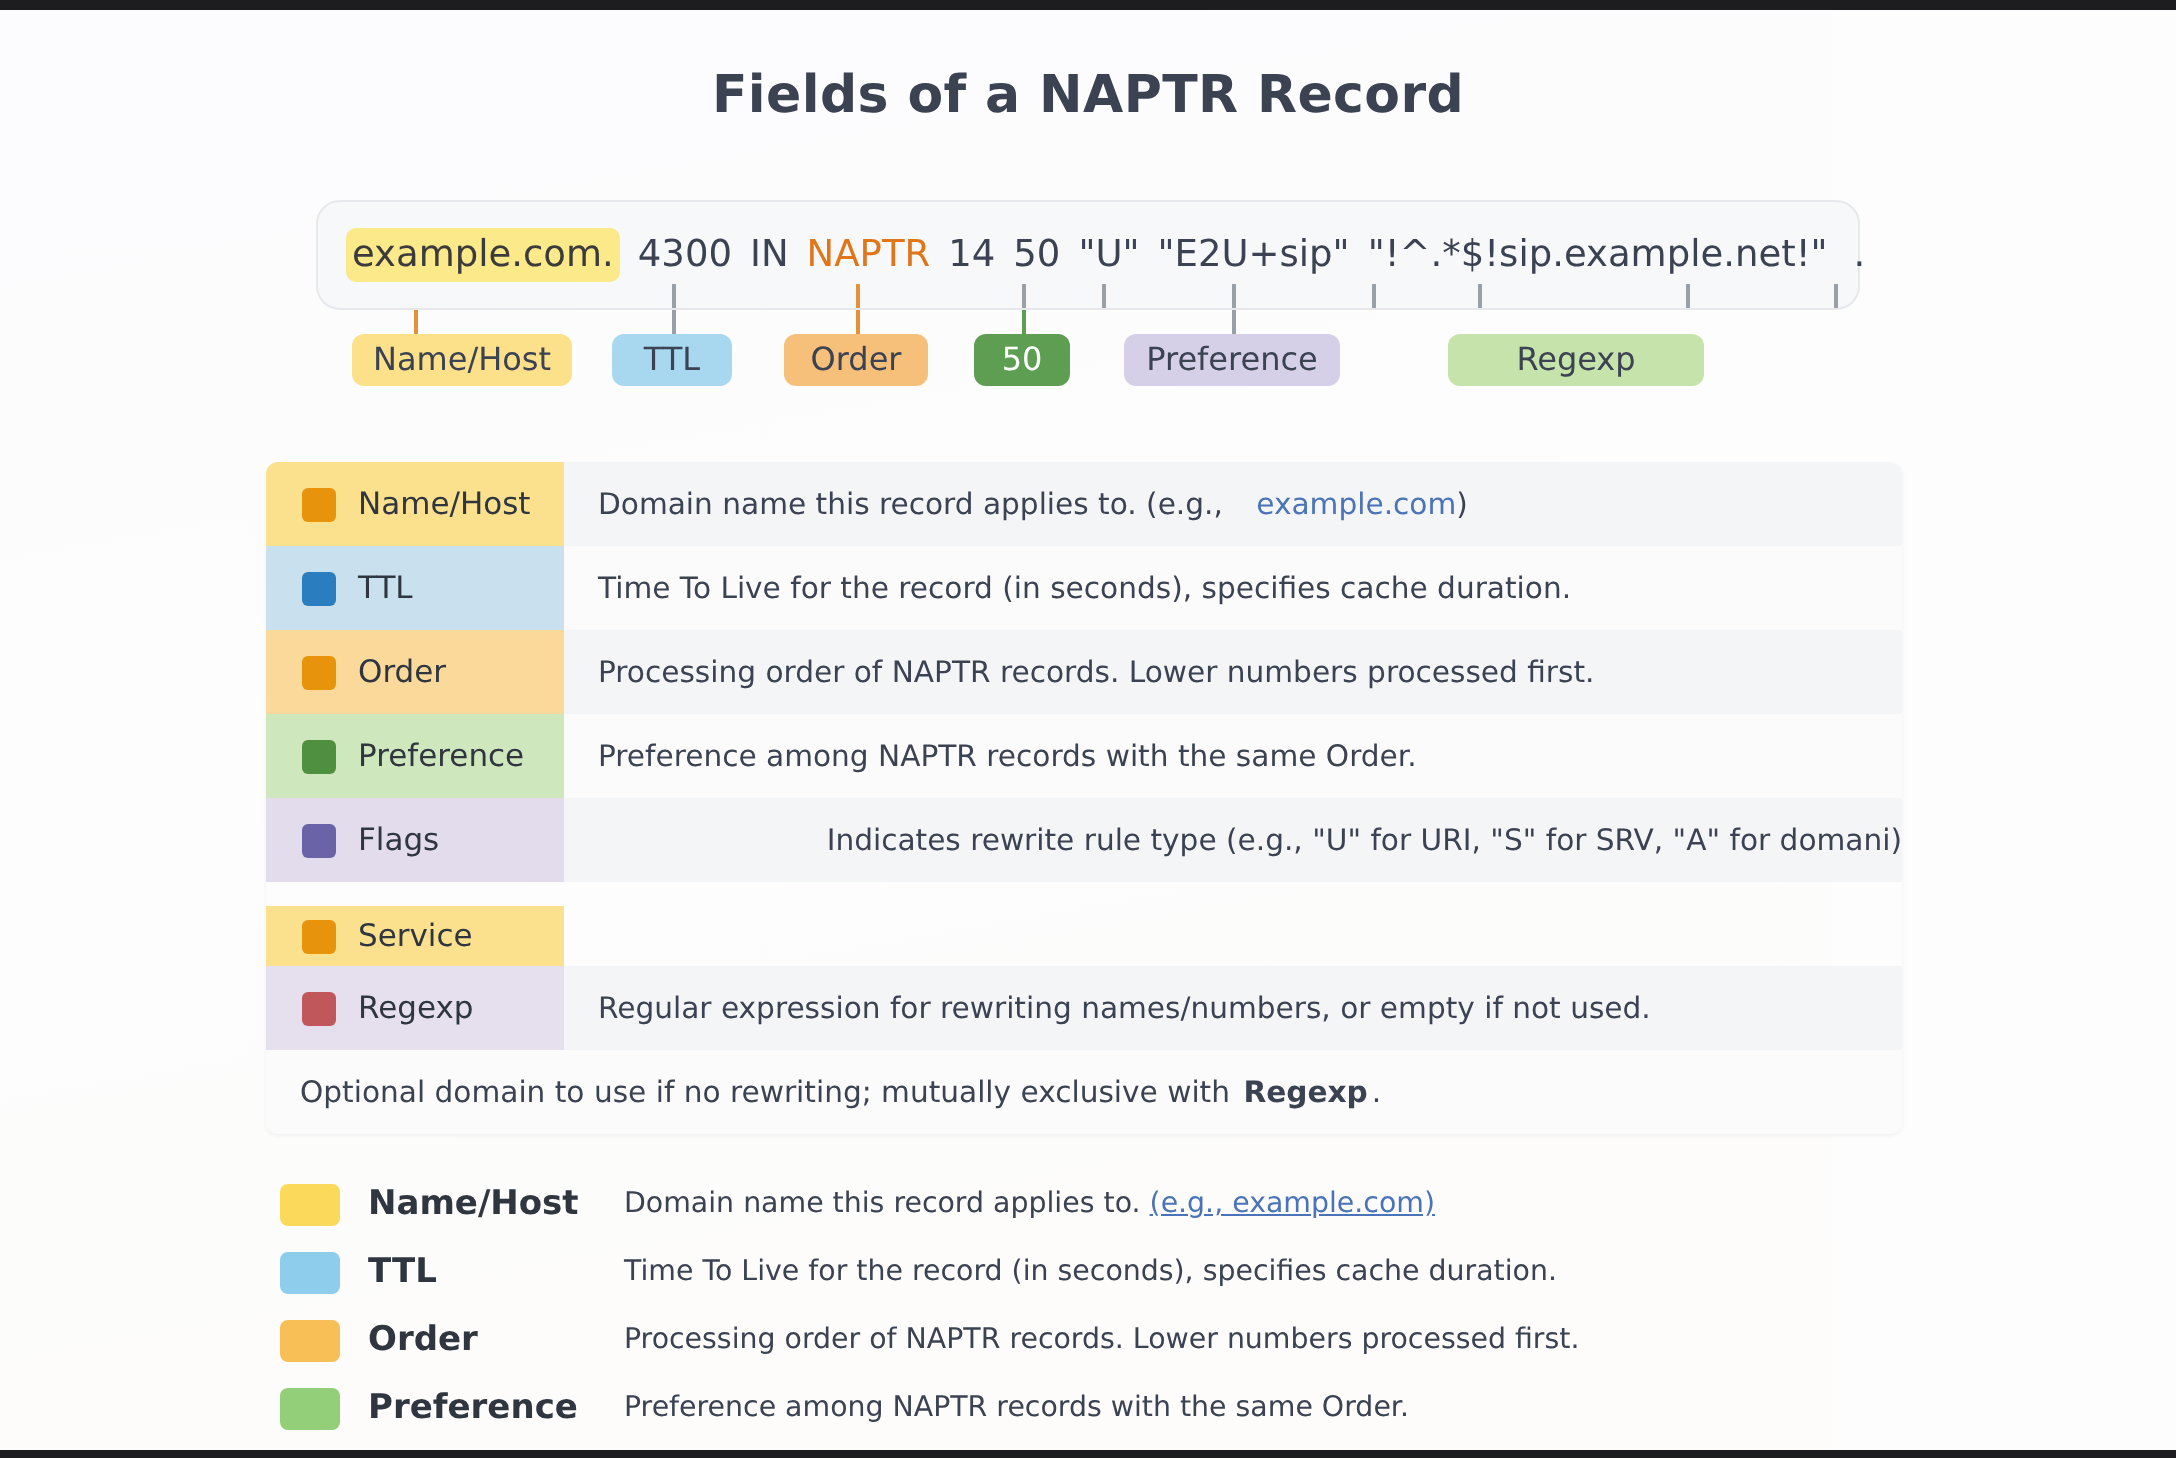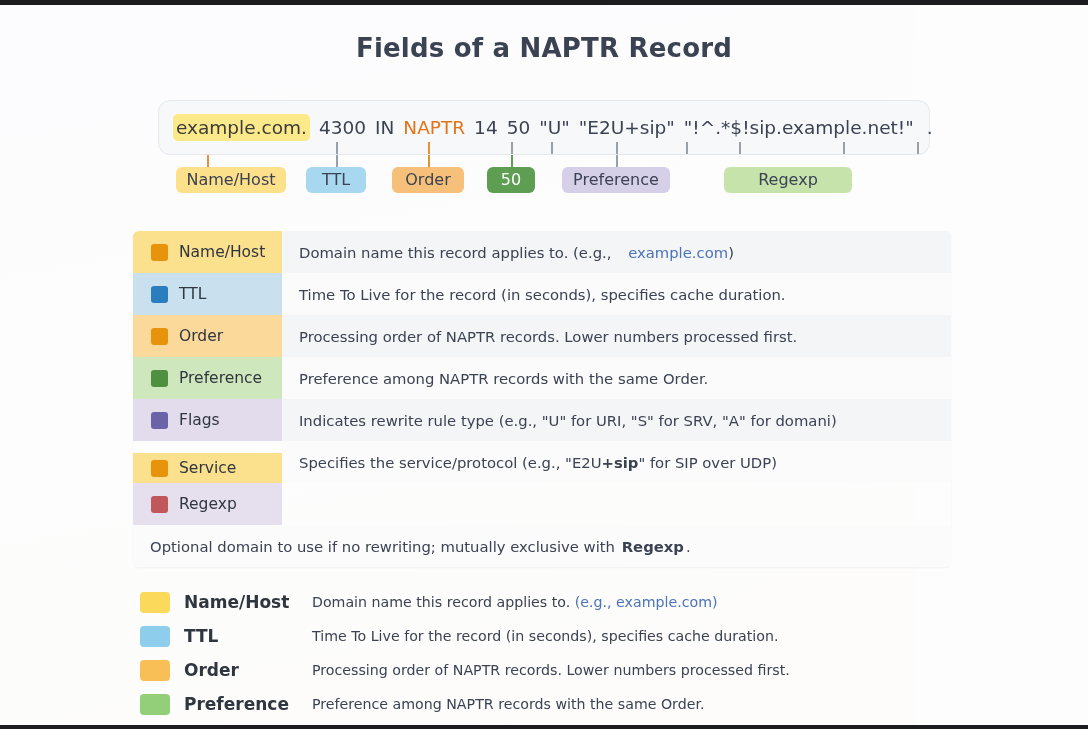--- a/index.html
+++ b/index.html
@@ -172,21 +172,21 @@
     width: 142px;
     padding-left: 14px;
     font-size: 17px;
     font-weight: bold;
     color: #2f3640;
   }
   .lrow .ldesc {
     font-size: 14.2px;
     color: #3b4252;
   }
-  .ldesc .hl-link { color: #4a73b8; }
+  .ldesc .hl-link { color: #4a73b8; text-decoration: underline; }
 </style>
 </head>
 <body>
 
 <div class="edge-bar-top"></div>
 <div class="edge-bar-bottom"></div>
 
 <div class="page">
 
   <div class="title">Fields of a NAPTR Record</div>
@@ -264,37 +264,37 @@
         </div>
         <div class="desc-cell" style="background: rgb(251, 251, 252);">
           <span>Preference among NAPTR records with the same Order.</span>
         </div>
       </div>
       <div class="trow">
         <div class="label-cell" style="background: rgb(226, 220, 237); align-items: center;">
           <span class="sw" style="background: rgb(107, 99, 168);"></span>
           <span>Flags</span>
         </div>
-        <div class="desc-cell" style="background: rgb(244, 245, 246);">
+        <div class="desc-cell" style="background: rgb(244, 245, 246); justify-content: flex-end;">
           <span>Indicates rewrite rule type (e.g., "U" for URI, "S" for SRV, "A" for domani)</span>
         </div>
       </div>
       <div class="trow">
         <div class="label-cell" style="background: rgb(251, 224, 141); margin-top: 12px;">
           <span class="sw" style="background: rgb(232, 147, 12);"></span>
           <span>Service</span>
         </div>
-        <div class="desc-cell" style="background: rgb(251, 251, 252);">
-          <span>Specifies the service/protocol (e.g., "E2U<b>+sip</b>" for SIP over UDP)</span>
-        </div>
       </div>
       <div class="trow">
         <div class="label-cell" style="background: rgb(229, 223, 238);">
           <span class="sw" style="background: rgb(192, 87, 90);"></span>
           <span>Regexp</span>
+        </div>
+        <div class="desc-cell" style="background: rgb(244, 245, 246);">
+          <span>Regular expression for rewriting names/numbers, or empty if not used.</span>
         </div>
       </div>
       <div class="trow">
         <div class="desc-cell" style="background: rgb(251, 251, 252);">
           <span>Optional domain to use if no rewriting; mutually exclusive with <span class="mono-ish" style="font-weight: bold;">Regexp</span>.</span>
         </div>
       </div>
     </div>
 
   <div class="legend" id="legend-list">

